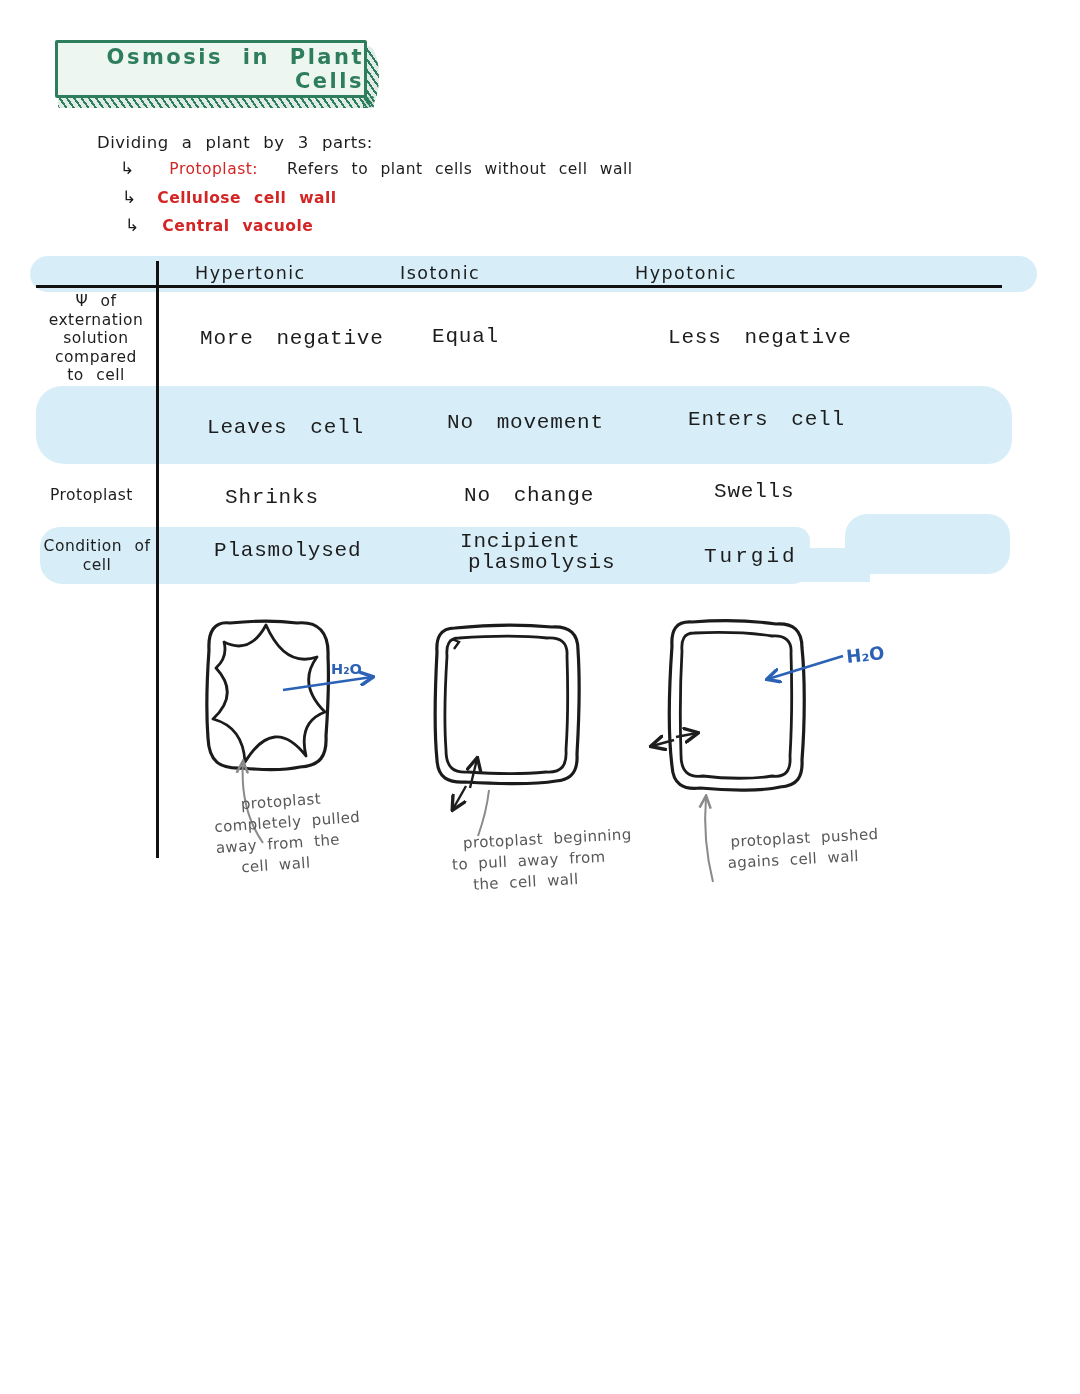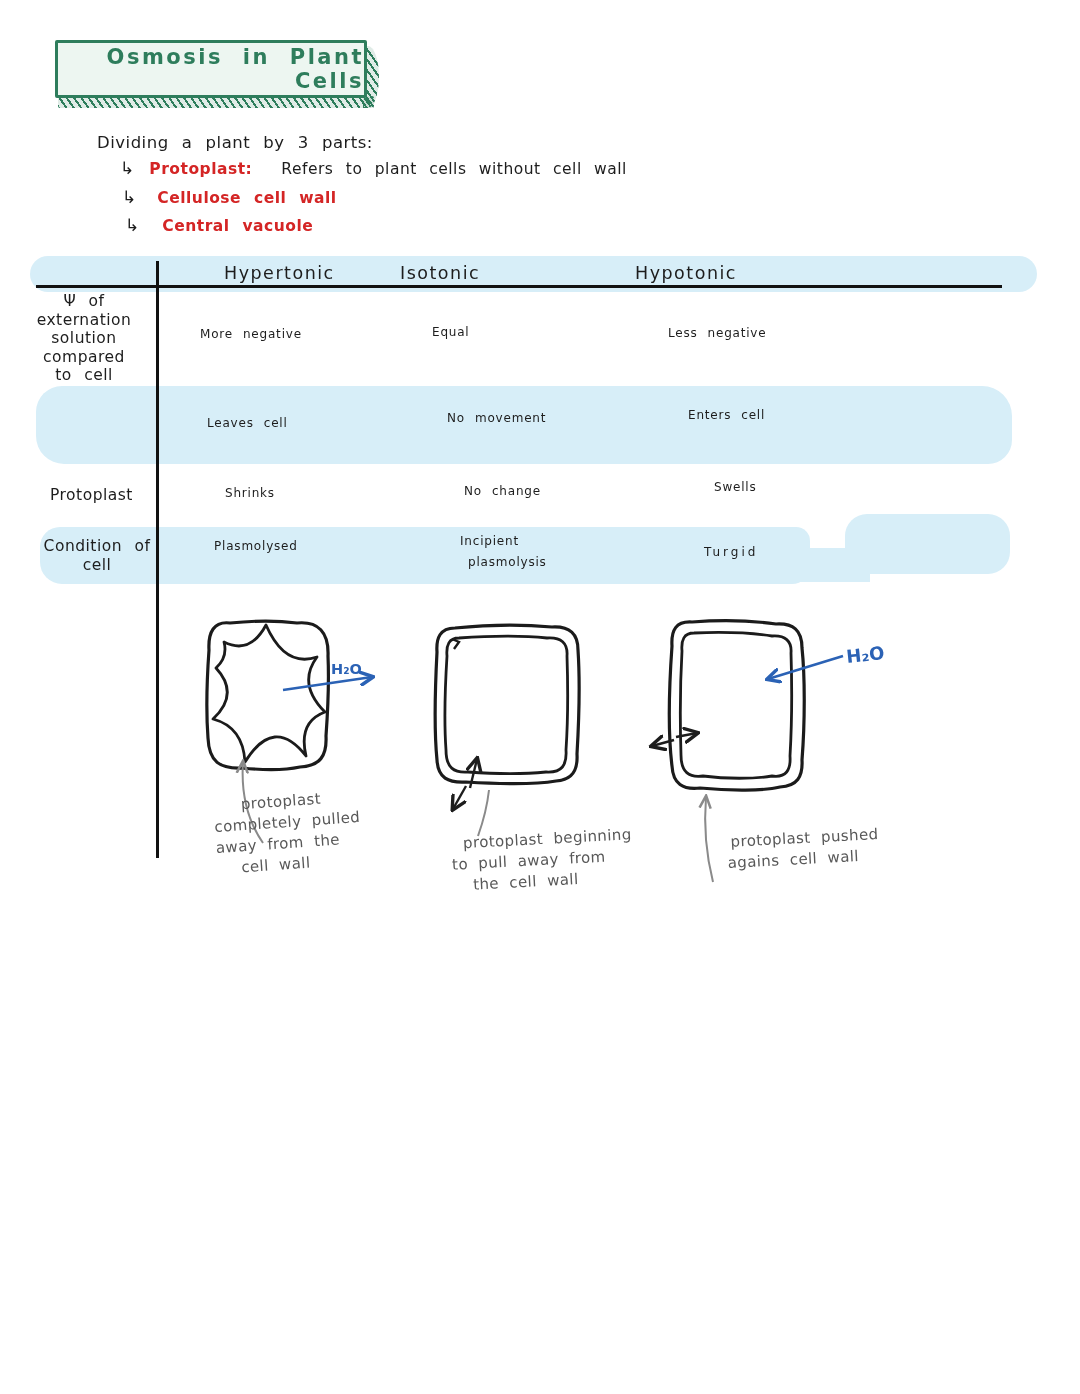--- a/index.html
+++ b/index.html
@@ -27,42 +27,42 @@
   .bullet-arrow{color:var(--ink);font-size:17px;}
   .red{color:var(--red);}
   .note-line{font-size:15.5px;}
 
   
   .band{position:absolute;background:var(--highlight);}
   .col-head{position:absolute;font-size:17.5px;letter-spacing:1.5px;}
   .hline{position:absolute;left:36px;top:285px;width:966px;height:3px;background:#111;}
   .vline{position:absolute;left:156px;top:261px;width:3px;height:597px;background:#111;}
   .row-label{font-size:15.5px;line-height:18.5px;text-align:center;}
-  .cell-val{font-size:12px;letter-spacing:0.8px;}
+  .cell-val{font-size:21px;letter-spacing:0.8px;font-family:Liberation Mono, monospace;}
 
   
   .diagram-svg{position:absolute;left:0;top:598px;width:1080px;height:330px;}
   .caption{position:absolute;color:var(--gray);font-size:15px;line-height:21px;letter-spacing:0.4px;word-spacing:0.35em;}
 </style>
 </head>
 <body>
 
 <div class="page">
 
   <div class="title-shadow-bottom hatch"></div>
   <div class="title-shadow-right hatch"></div>
   <div class="title-box">
     <span class="title-text">Osmosis in Plant Cells</span>
   </div>
 
   <div class="abs hw note-head" style="left:97px;top:133px;">Dividing a plant by 3 parts:</div>
 
   <div class="abs" style="left:120px;top:158px;">
     <span class="bullet-arrow">↳</span>
-    <span class="hw note-line red" style="margin-left:10px;font-weight:bold;text-align:right;">Protoplast:</span>
+    <span class="hw note-line red" style="margin-left:30px;font-weight:normal;text-align:right;">Protoplast:</span>
     <span class="hw note-line" style="margin-left:24px;">Refers to plant cells without cell wall</span>
   </div>
 
   <div class="abs" style="left:122px;top:187px;">
     <span class="bullet-arrow">↳</span>
     <span class="hw note-line red" style="margin-left:16px;font-weight:bold;">Cellulose cell wall</span>
   </div>
 
   <div class="abs" style="left:125px;top:215px;">
     <span class="bullet-arrow">↳</span>
@@ -71,25 +71,25 @@
 
   <div class="band" style="left:30px;top:256px;width:1007px;height:36px;border-radius:18px;"></div>
   <div class="band" style="left:36px;top:386px;width:976px;height:78px;border-radius:26px 30px 24px 28px;"></div>
   <div class="band" style="left:40px;top:527px;width:770px;height:57px;border-radius:20px 14px 18px 22px;"></div>
   <div class="band" style="left:845px;top:514px;width:165px;height:60px;border-radius:22px;"></div>
   <div class="band" style="left:790px;top:548px;width:80px;height:34px;"></div>
 
   <div class="hline"></div>
   <div class="vline"></div>
 
-  <div class="abs hw col-head" style="left:195px;top:263px;margin-left:29px;">Hypertonic</div>
+  <div class="abs hw col-head" style="left:195px;top:263px;">Hypertonic</div>
   <div class="abs hw col-head" style="left:400px;top:263px;">Isotonic</div>
   <div class="abs hw col-head" style="left:635px;top:263px;">Hypotonic</div>
 
-  <div class="abs hw row-label" style="left:28px;top:292px;width:112px;">
+  <div class="abs hw row-label" style="left:40px;top:292px;width:112px;">
     <div>Ψ of</div>
     <div>externation</div>
     <div>solution</div>
     <div>compared</div>
     <div>to cell</div>
   </div>
   <div class="abs hw cell-val" style="left:200px;top:327px;">More negative</div>
   <div class="abs hw cell-val" style="left:432px;top:325px;">Equal</div>
   <div class="abs hw cell-val" style="left:668px;top:326px;">Less negative</div>
 

